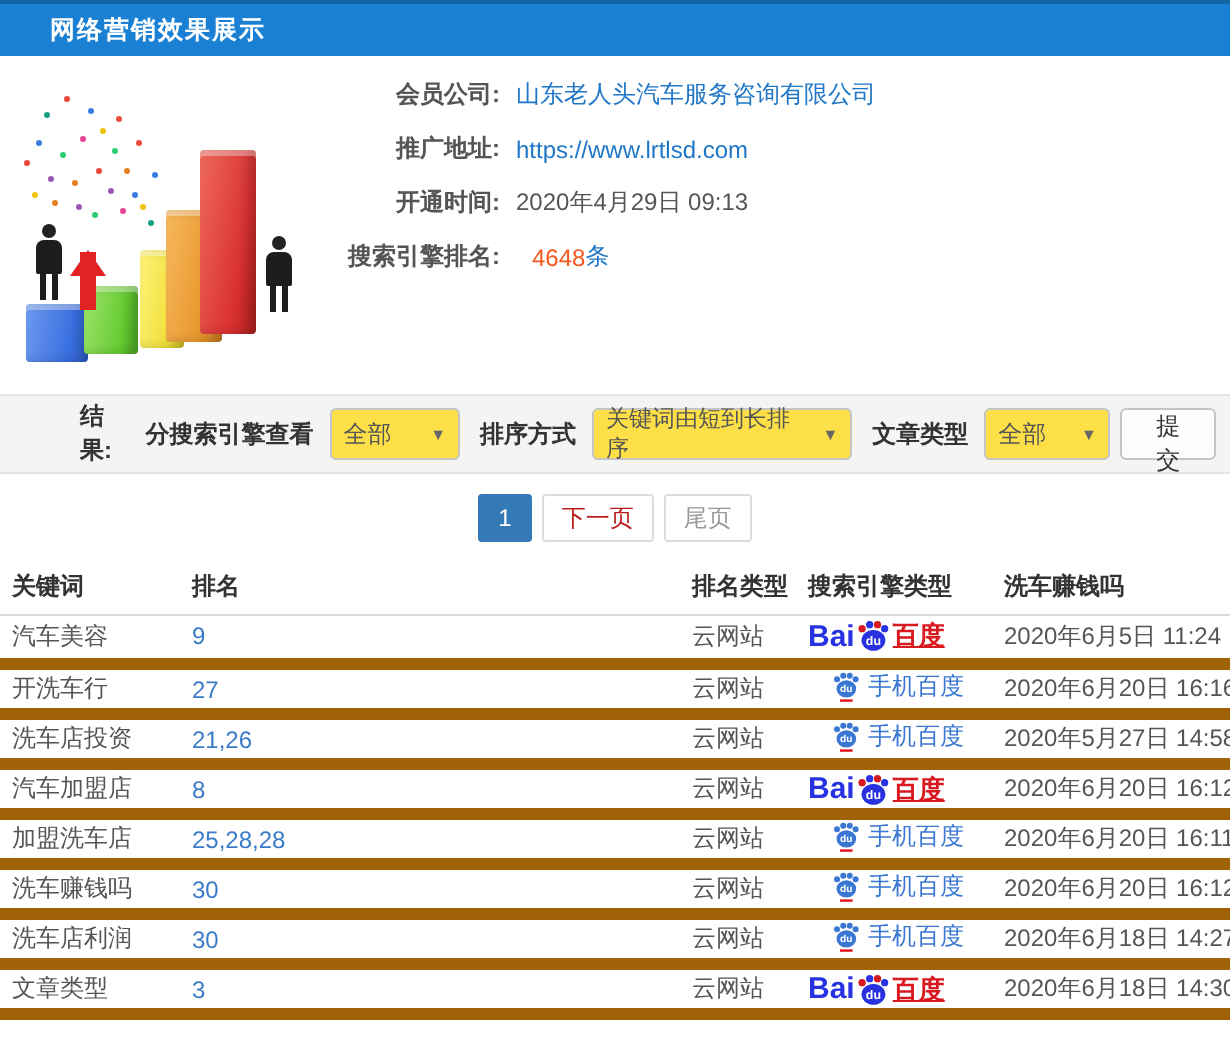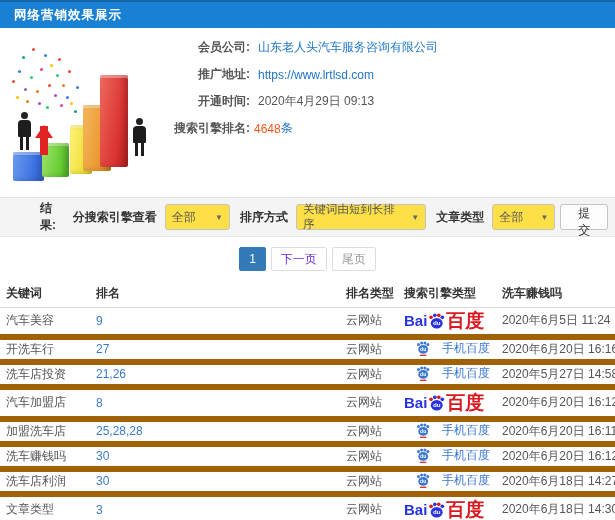--- a/index.html
+++ b/index.html
@@ -2,30 +2,30 @@
 <html><head>
 <meta charset="utf-8">
 <style>
   * { margin:0; padding:0; box-sizing:border-box; }
   body { font-family:"Liberation Sans","DejaVu Sans",sans-serif; background:#fff; }
   .page { position:relative; width:615px; height:520px; background:#fff; overflow:hidden; }
 
   
   .topbar { position:absolute; top:0; left:0; width:615px; height:28px;
     background:#1a80d4; border-top:2px solid #1465a6; display:flex; align-items:center; }
-  .topbar-title { color:#fff; font-size:12.5px; font-weight:bold; margin-left:14px; letter-spacing:1px; }
+  .topbar-title { color:#fff; font-size:12.5px; font-weight:bold; margin-left:25px; letter-spacing:1px; }
 
   
   .info-section { position:absolute; top:28px; left:0; width:558px; height:169px; background:#fff; }
   .info-fields { position:absolute; left:150px; top:6px; }
   .info-row { display:flex; align-items:center; height:27px; font-size:12px; }
   .info-label { display:inline-block; width:100px; text-align:right; font-weight:bold; color:#555; }
   .info-value { margin-left:8px; color:#555; }
   .info-link { margin-left:8px; color:#2077c8; text-decoration:none; cursor:pointer; }
-  .hl-num { margin-left:4px; color:#f4581c; }
+  .hl-num { margin-left:16px; color:#f4581c; }
   .hl-suffix { color:#2077c8; }
 
   
   .illus { position:absolute; left:8px; top:10px; width:172px; height:152px; }
   .bar { position:absolute; border-radius:2px;
     box-shadow: inset 0 3px 0 rgba(255,255,255,.35), inset -4px 0 6px rgba(0,0,0,.18); }
   .bar-blue   { left:5px;   top:114px; width:31px; height:29px; background:linear-gradient(100deg,#6d9bf0,#3a6fe0 70%,#2f5fc8); }
   .bar-green  { left:34px;  top:105px; width:27px; height:34px; background:linear-gradient(100deg,#9fe36a,#66cc33 70%,#4fae24); }
   .bar-yellow { left:62px;  top:87px;  width:22px; height:49px; background:linear-gradient(100deg,#fff27a,#f0e03a 70%,#d8c428); }
   .bar-orange { left:75px;  top:67px;  width:28px; height:66px; background:linear-gradient(100deg,#f7b85e,#e8962c 70%,#c97c1d); }
@@ -60,36 +60,36 @@
   .select .caret { font-size:8px; color:#666; margin-left:6px; }
   .sel-engine { width:66px; } .sel-sort { width:132px; font-size:11.5px; } .sel-article { width:64px; }
   .submit-btn { height:26px; padding:0 11px; background:#fdfdfd; border:1px solid #c4c4c4; border-radius:3px;
     font-size:12px; color:#333; cursor:pointer; font-family:inherit; }
 
   
   .pagination { position:absolute; top:247px; left:0; width:615px; display:flex; justify-content:center; gap:5px; }
   .page-btn { min-width:24px; height:24px; display:inline-flex; align-items:center; justify-content:center;
     padding:0 9px; font-size:12px; border:1px solid #ddd; background:#fff; border-radius:2px; cursor:pointer; }
   .page-current { background:#337ab7; border-color:#337ab7; color:#fff; }
-  .page-next { color:#6d28d9; }
+  .page-next { color:#b91c1c; }
   .page-last { color:#999; }
 
   
   .table-wrap { position:absolute; top:281px; left:0; width:491px; }
   table { width:615px; border-collapse:collapse; table-layout:fixed; font-size:12px; }
   th { height:26px; text-align:left; font-weight:bold; color:#333; border-bottom:1px solid #d9d9d9; }
   td { height:25px; color:#555; border-bottom:6px solid #a16207; overflow:hidden; white-space:nowrap; }
   th:first-child, td:first-child { padding-left:6px; }
   .c-rank { color:#3a7bc8; cursor:pointer; }
   .logo-baidu { display:inline-flex; align-items:center; }
   .logo-baidu .bai { color:#2932e1; font-size:15px; font-weight:bold; font-style:normal; }
-  .logo-baidu .baidu-cn { color:#d8191f; font-size:19px; font-weight:bold; font-style:normal; }
+  .logo-baidu .baidu-cn { color:#d8191f; font-size:13px; font-weight:bold; font-style:normal;text-decoration:underline; }
   .logo-baidu svg { margin:0 1px; }
   .logo-mobile { display:inline-flex; align-items:center; margin-left:12px; }
-  .logo-mobile .m-text { color:#3a77d2; font-size:12px; margin-left:12px; }
+  .logo-mobile .m-text { color:#3a77d2; font-size:12px; margin-left:4px; }
 </style>
 </head>
 <body>
 
 <div class="page">
 
   <div class="topbar">
     <span class="topbar-title">网络营销效果展示</span>
   </div>
 

